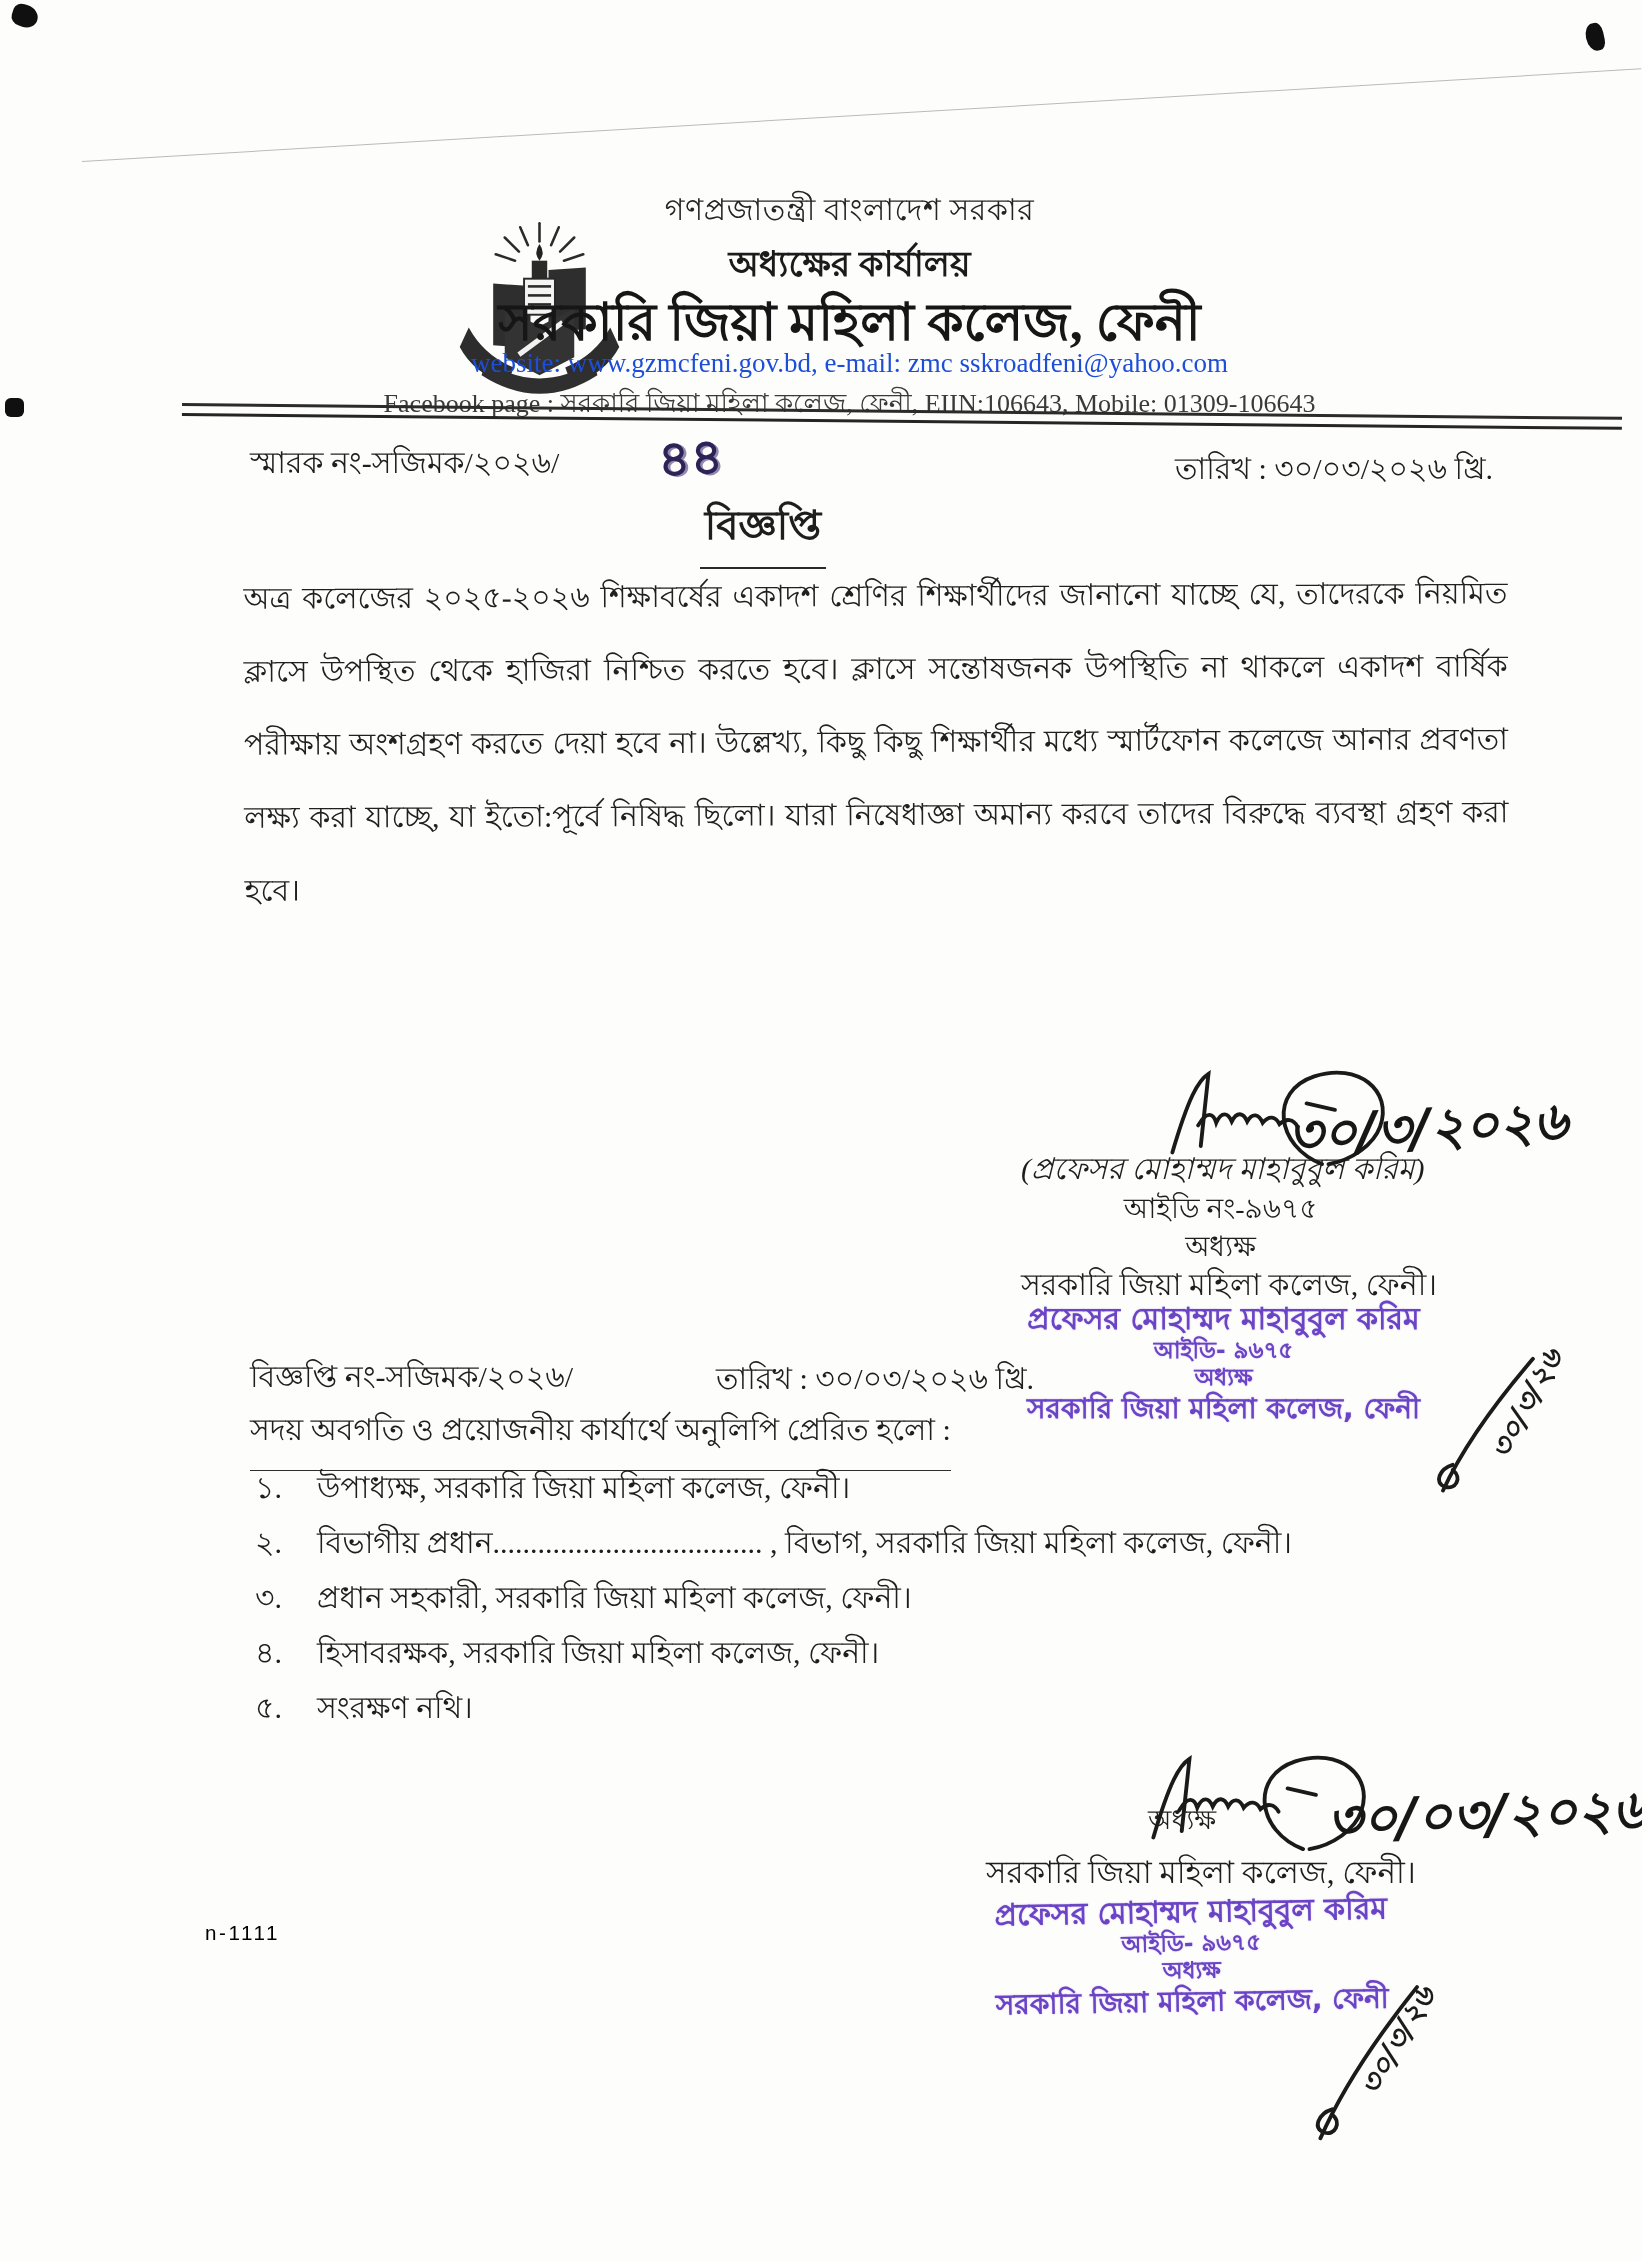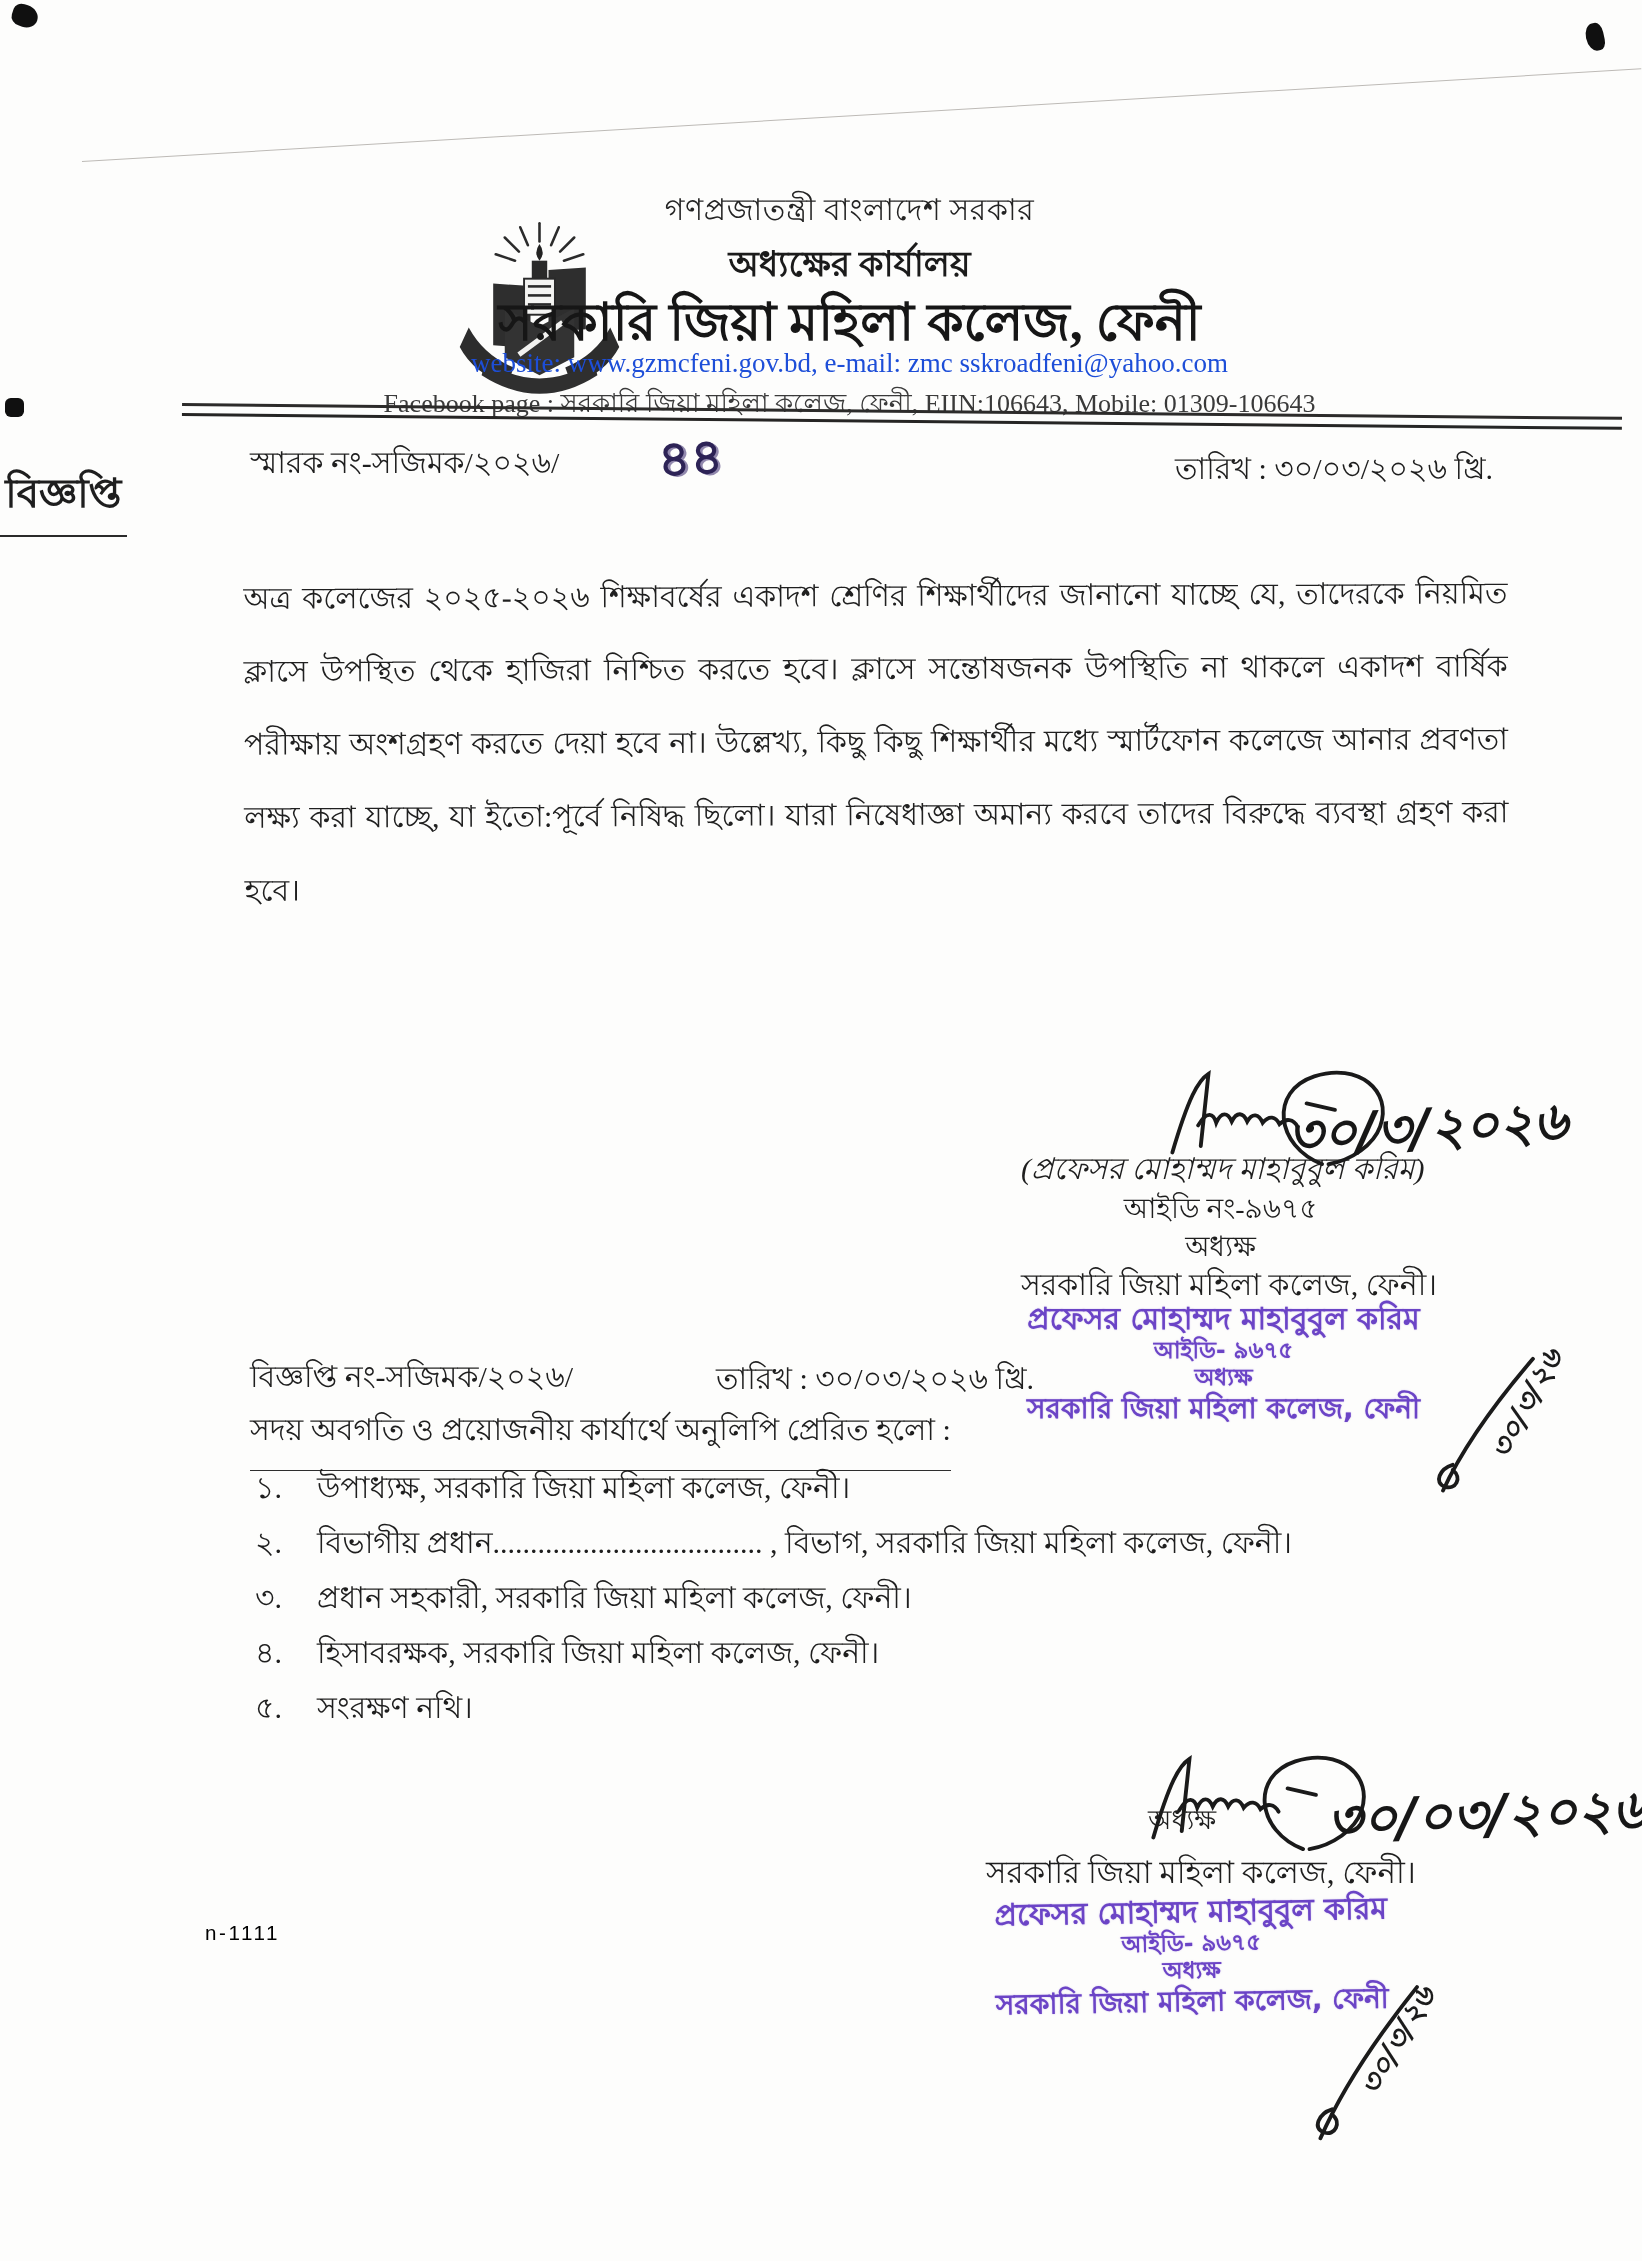--- a/index.html
+++ b/index.html
@@ -36,21 +36,21 @@
   
   .memo-label{position:absolute;left:250px;top:439px;font-size:30px;text-align:center;}
   .memo-hand{
     position:absolute;left:658px;top:420px;font-size:50px;font-weight:bold;
     color:#2d2356;font-family:"DejaVu Sans",sans-serif;
     text-shadow:2.6px 1.3px 0 rgba(58,42,110,0.55);transform:rotate(-3deg);
   }
   .memo-date{position:absolute;left:1175px;top:445px;font-size:30px;}
   
   .title{
-    position:absolute;left:0;top:462px;width:1526px;
+    position:absolute;left:0;top:494px;width:1526px;text-align:center;
   }
   .title span{
     display:inline-block;font-size:40px;font-weight:bold;
     border-bottom:2.6px solid #2a2a2a;padding:0 5.2px 6.4px 5.2px;
   }
   
   .body-text{
     position:absolute;left:244px;top:559px;width:1264px;
     font-size:30px;line-height:73px;text-align:justify;color:#202020;
     transform:rotate(-0.25deg);

